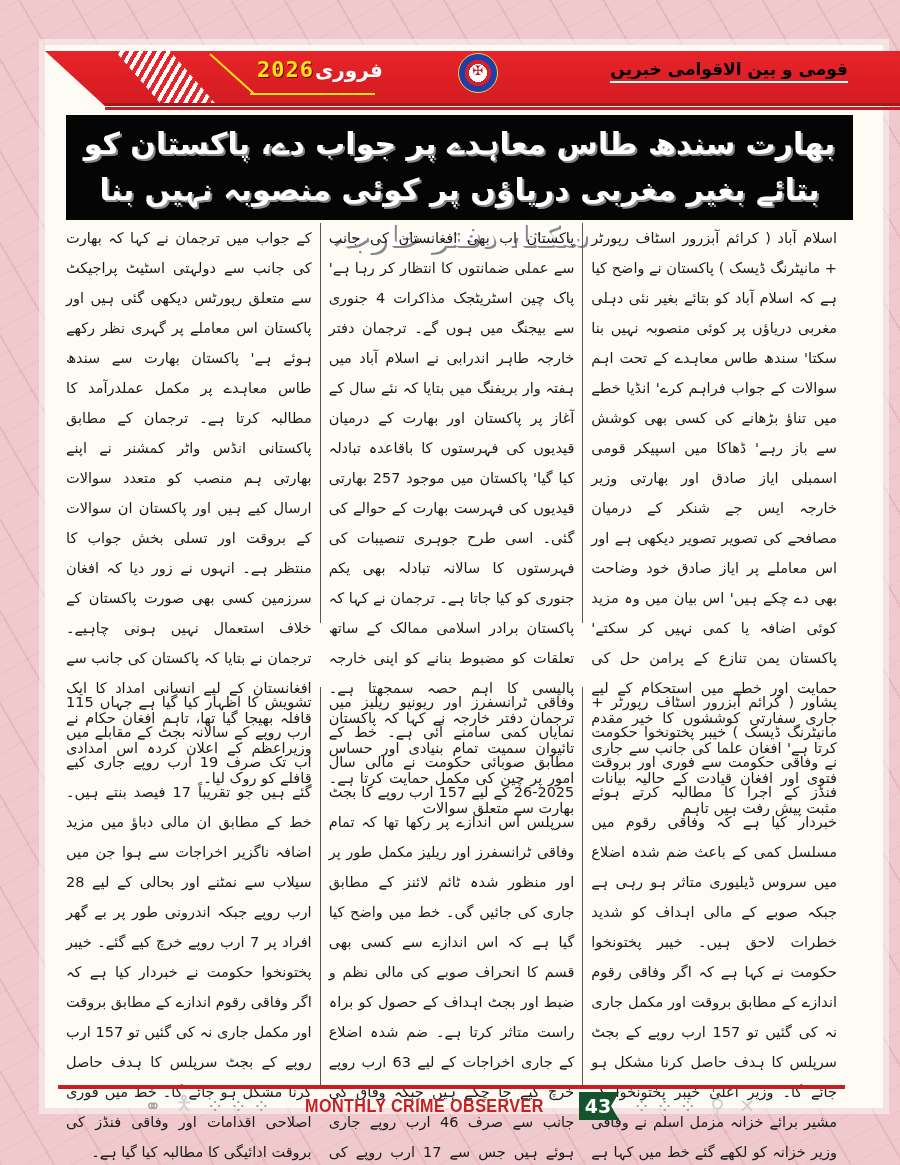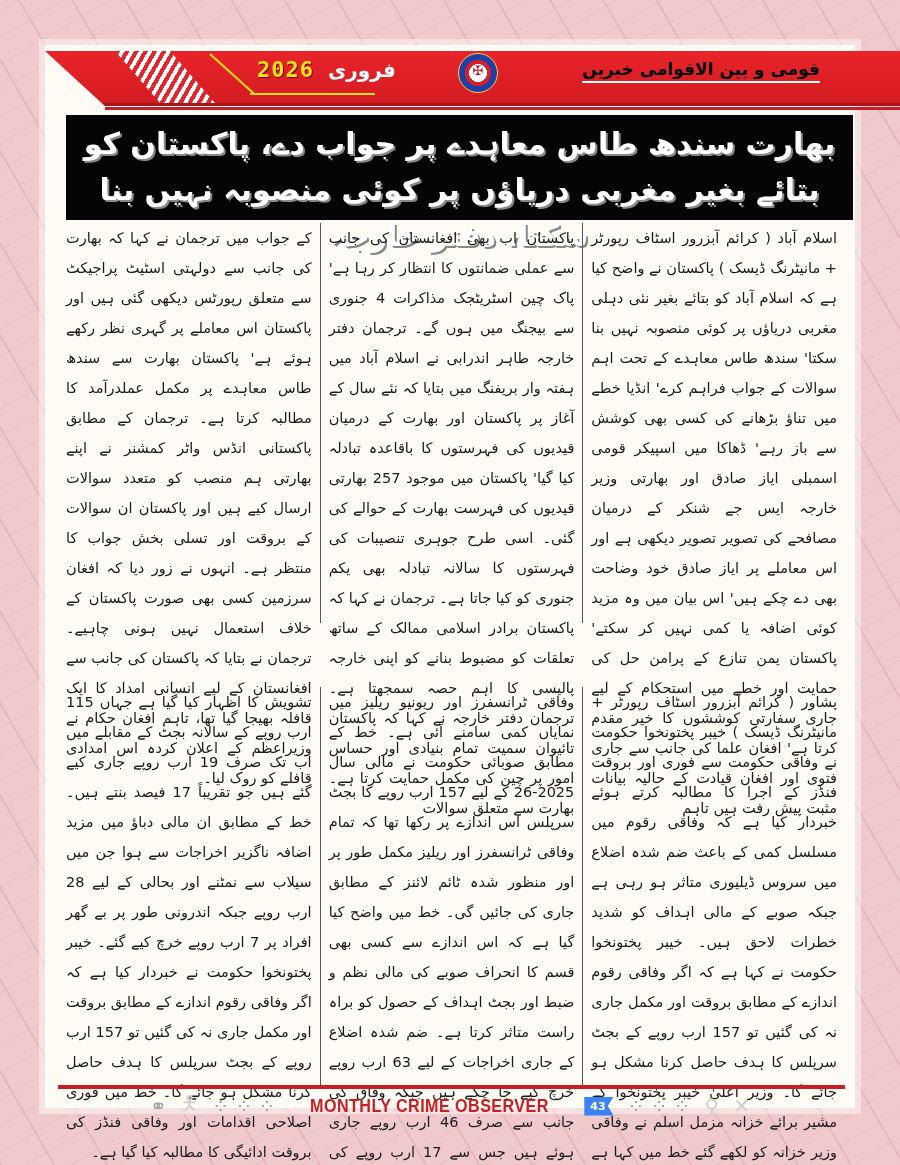--- a/index.html
+++ b/index.html
@@ -8,20 +8,21 @@
     background: #efc9cc;
     background-image:
       repeating-linear-gradient(60deg, rgba(190,110,120,0.18) 0 2px, transparent 2px 46px),
       repeating-linear-gradient(-30deg, rgba(200,130,140,0.12) 0 1px, transparent 1px 23px);
     font-family: "DejaVu Sans", sans-serif;
   }
   .page {
     position: absolute; left: 45px; top: 45px; width: 810px; height: 1063px;
     background: #fdfbf3;
     box-shadow: 0 0 0 6px rgba(255,255,255,0.45);
+    padding-left: 28px;
   }
   
   .header {
     position: absolute; left: 0; top: 6px; width: 855px; height: 52px;
     background: linear-gradient(#e8242a, #d41c22);
     clip-path: polygon(0 0, 100% 0, 100% 100%, 7% 100%);
     border-bottom: 3px solid #a8151a;
   }
   .header-underline {
     position: absolute; left: 60px; top: 62px; width: 795px; height: 3px; background: #c81e24;
@@ -32,21 +33,21 @@
     clip-path: polygon(0 0, 55% 0, 100% 100%, 45% 100%);
   }
   .yellow-line {
     position: absolute; left: 165px; top: 8px; width: 60px; height: 2px; background: #f6e11a;
     transform-origin: left center; transform: rotate(42deg);
   }
   .yellow-underline {
     position: absolute; left: 205px; top: 48px; width: 125px; height: 2px; background: #f6e11a;
   }
   .month {
-    position: absolute; left: 283px; top: 13px; color: #fff; font-size: 20px; font-weight: bold;
+    position: absolute; left: 270px; top: 13px; color: #fff; font-size: 20px; font-weight: bold;
     direction: rtl; font-family: "DejaVu Sans", sans-serif; text-align: center;
   }
   .year {
     position: absolute; left: 212px; top: 12px; color: #f6e11a; font-size: 22px; font-weight: bold;
     font-family: "DejaVu Sans Mono", monospace; letter-spacing: 1px;
     text-shadow: 1px 1px 0 #6b0000;
   }
   .logo {
     position: absolute; left: 413px; top: 8px; width: 38px; height: 38px; border-radius: 50%;
     background: radial-gradient(circle, #ffffff 0 9px, #d4202a 9px 13px, #1f3ea8 13px 19px);
@@ -93,21 +94,21 @@
     position: absolute; left: 0; top: 1046px; width: 810px; height: 30px;
     display: flex; align-items: center; justify-content: center; gap: 14px;
   }
   .footer-icon { color: #a0a0a0; font-size: 20px; }
   .footer-icon.light { color: #cfcfcf; }
   .footer-title {
     color: #c81e24; font-weight: bold; font-size: 19px; letter-spacing: 0.5px;
     font-family: "Liberation Sans", sans-serif; transform: scaleX(0.85);
   }
   .page-badge {
-    background: #3b82f6; color: #fff; font-weight: bold; font-size: 11px;
+    background: #14532d; color: #fff; font-weight: bold; font-size: 19px;
     padding: 3px 8px 3px 6px; clip-path: polygon(0 0, 100% 0, 80% 50%, 100% 100%, 0 100%);
   }
 </style>
 </head>
 <body>
 
 <div class="page">
   <div class="header"></div>
   <div class="stripes"></div>
   <div class="yellow-line"></div>

